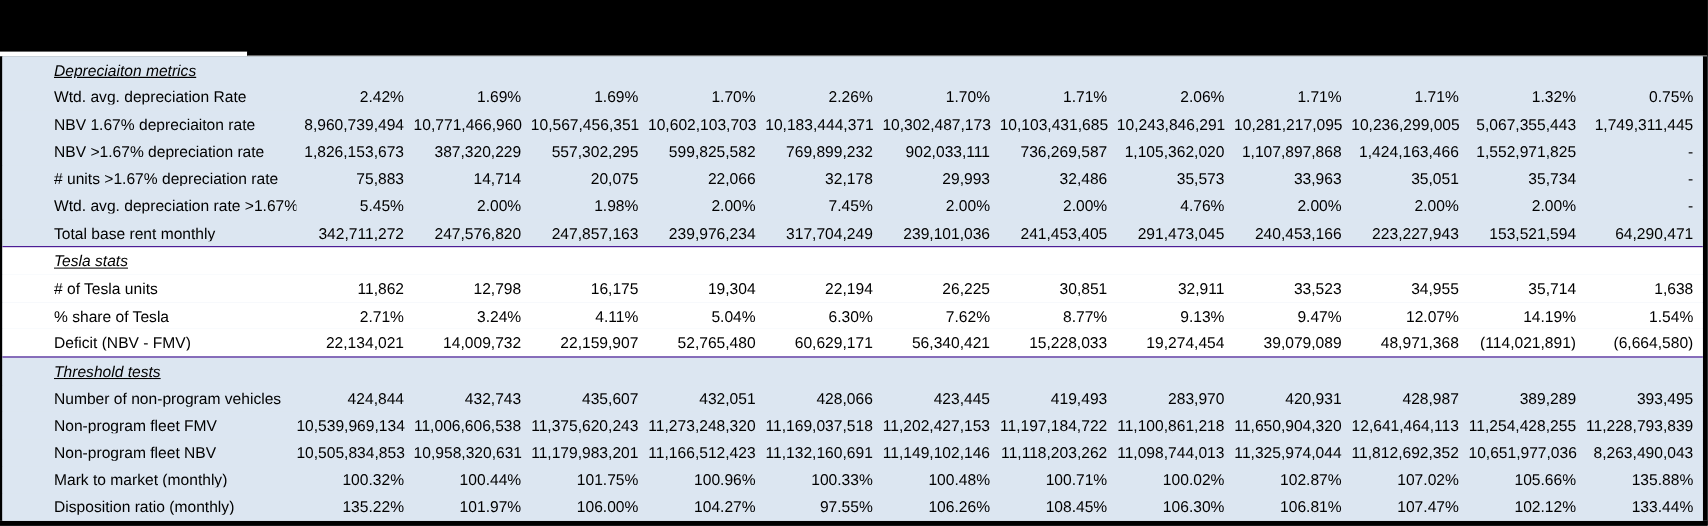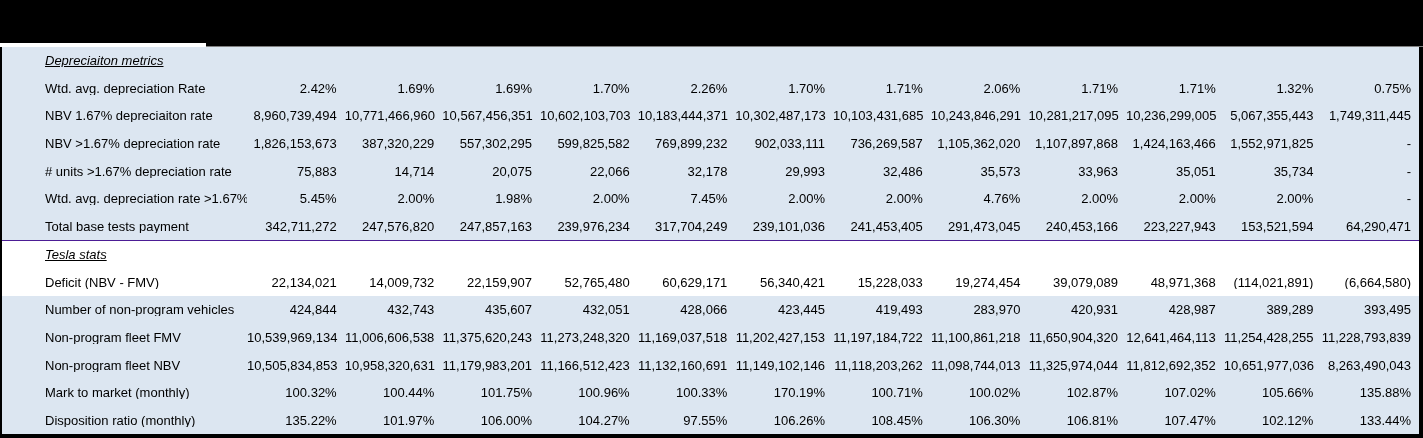--- a/index.html
+++ b/index.html
@@ -174,21 +174,21 @@
         <div class="val-cell">7.45%</div>
         <div class="val-cell">2.00%</div>
         <div class="val-cell">2.00%</div>
         <div class="val-cell">4.76%</div>
         <div class="val-cell">2.00%</div>
         <div class="val-cell">2.00%</div>
         <div class="val-cell">2.00%</div>
         <div class="val-cell">-</div>
       </div>
       <div class="row sec-blue">
-        <div class="label-cell">Total base tests payment</div>
+        <div class="label-cell">Total base rent monthly</div>
         <div class="val-cell">342,711,272</div>
         <div class="val-cell">247,576,820</div>
         <div class="val-cell">247,857,163</div>
         <div class="val-cell">239,976,234</div>
         <div class="val-cell">317,704,249</div>
         <div class="val-cell">239,101,036</div>
         <div class="val-cell">241,453,405</div>
         <div class="val-cell">291,473,045</div>
         <div class="val-cell">240,453,166</div>
         <div class="val-cell">223,227,943</div>
@@ -202,36 +202,81 @@
         <div class="val-cell"></div>
         <div class="val-cell"></div>
         <div class="val-cell"></div>
         <div class="val-cell"></div>
         <div class="val-cell"></div>
         <div class="val-cell"></div>
         <div class="val-cell"></div>
         <div class="val-cell"></div>
         <div class="val-cell"></div>
         <div class="val-cell"></div>
+      </div>
+      <div class="row sec-white">
+        <div class="label-cell"># of Tesla units</div>
+        <div class="val-cell">11,862</div>
+        <div class="val-cell">12,798</div>
+        <div class="val-cell">16,175</div>
+        <div class="val-cell">19,304</div>
+        <div class="val-cell">22,194</div>
+        <div class="val-cell">26,225</div>
+        <div class="val-cell">30,851</div>
+        <div class="val-cell">32,911</div>
+        <div class="val-cell">33,523</div>
+        <div class="val-cell">34,955</div>
+        <div class="val-cell">35,714</div>
+        <div class="val-cell">1,638</div>
+      </div>
+      <div class="row sec-white">
+        <div class="label-cell">% share of Tesla</div>
+        <div class="val-cell">2.71%</div>
+        <div class="val-cell">3.24%</div>
+        <div class="val-cell">4.11%</div>
+        <div class="val-cell">5.04%</div>
+        <div class="val-cell">6.30%</div>
+        <div class="val-cell">7.62%</div>
+        <div class="val-cell">8.77%</div>
+        <div class="val-cell">9.13%</div>
+        <div class="val-cell">9.47%</div>
+        <div class="val-cell">12.07%</div>
+        <div class="val-cell">14.19%</div>
+        <div class="val-cell">1.54%</div>
       </div>
       <div class="row sec-white">
         <div class="label-cell">Deficit (NBV - FMV)</div>
         <div class="val-cell">22,134,021</div>
         <div class="val-cell">14,009,732</div>
         <div class="val-cell">22,159,907</div>
         <div class="val-cell">52,765,480</div>
         <div class="val-cell">60,629,171</div>
         <div class="val-cell">56,340,421</div>
         <div class="val-cell">15,228,033</div>
         <div class="val-cell">19,274,454</div>
         <div class="val-cell">39,079,089</div>
         <div class="val-cell">48,971,368</div>
         <div class="val-cell">(114,021,891)</div>
         <div class="val-cell">(6,664,580)</div>
       </div>
+      <div class="row sec-blue section-boundary">
+        <div class="label-cell section-title">Threshold tests</div>
+        <div class="val-cell"></div>
+        <div class="val-cell"></div>
+        <div class="val-cell"></div>
+        <div class="val-cell"></div>
+        <div class="val-cell"></div>
+        <div class="val-cell"></div>
+        <div class="val-cell"></div>
+        <div class="val-cell"></div>
+        <div class="val-cell"></div>
+        <div class="val-cell"></div>
+        <div class="val-cell"></div>
+        <div class="val-cell"></div>
+      </div>
       <div class="row sec-blue">
         <div class="label-cell">Number of non-program vehicles</div>
         <div class="val-cell">424,844</div>
         <div class="val-cell">432,743</div>
         <div class="val-cell">435,607</div>
         <div class="val-cell">432,051</div>
         <div class="val-cell">428,066</div>
         <div class="val-cell">423,445</div>
         <div class="val-cell">419,493</div>
         <div class="val-cell">283,970</div>
@@ -270,21 +315,21 @@
         <div class="val-cell">10,651,977,036</div>
         <div class="val-cell">8,263,490,043</div>
       </div>
       <div class="row sec-blue">
         <div class="label-cell">Mark to market (monthly)</div>
         <div class="val-cell">100.32%</div>
         <div class="val-cell">100.44%</div>
         <div class="val-cell">101.75%</div>
         <div class="val-cell">100.96%</div>
         <div class="val-cell">100.33%</div>
-        <div class="val-cell">170.19%</div>
+        <div class="val-cell">100.48%</div>
         <div class="val-cell">100.71%</div>
         <div class="val-cell">100.02%</div>
         <div class="val-cell">102.87%</div>
         <div class="val-cell">107.02%</div>
         <div class="val-cell">105.66%</div>
         <div class="val-cell">135.88%</div>
       </div>
       <div class="row sec-blue">
         <div class="label-cell">Disposition ratio (monthly)</div>
         <div class="val-cell">135.22%</div>

